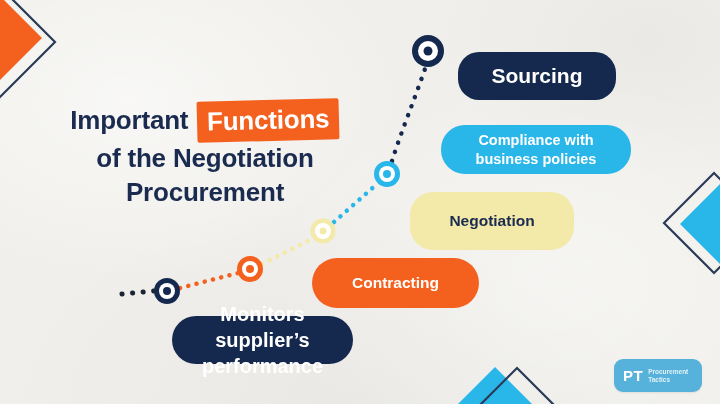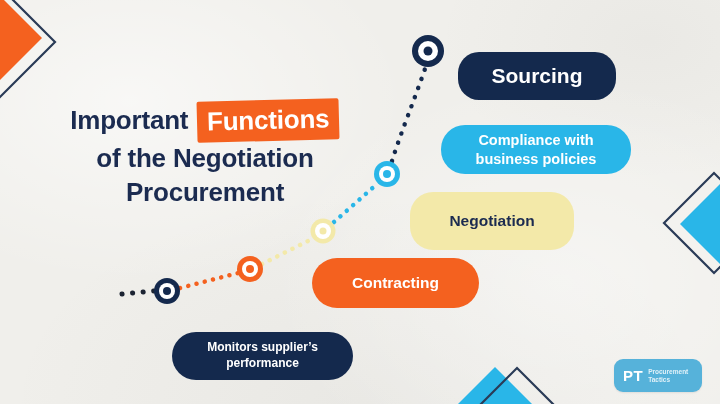--- a/index.html
+++ b/index.html
@@ -46,21 +46,21 @@
 
   
   .pill{
     position:absolute;display:flex;align-items:center;justify-content:center;
     text-align:center;font-weight:bold;color:#fff;
   }
   .p-sourcing{left:458px;top:52px;width:158px;height:48px;background:var(--c-navy);border-radius:21px;font-size:21px}
   .p-compliance{left:441px;top:125px;width:190px;height:49px;background:var(--c-cyan);border-radius:24px;font-size:14.5px;line-height:1.28;padding:0 22px}
   .p-negotiation{left:410px;top:192px;width:164px;height:58px;background:var(--c-paleYellow);border-radius:23px;font-size:15.5px;color:var(--c-titleText)}
   .p-contracting{left:312px;top:258px;width:167px;height:50px;background:var(--c-orange);border-radius:25px;font-size:15.5px}
-  .p-monitors{left:172px;top:332px;width:181px;height:48px;background:var(--c-navy);border-radius:24px;font-size:12px;line-height:1.3;padding:16px 14px}
+  .p-monitors{left:172px;top:316px;width:181px;height:48px;background:var(--c-navy);border-radius:24px;font-size:20px;line-height:1.3;padding:16px 14px}
 
   
   .logo{
     position:absolute;left:614px;top:359px;width:88px;height:33px;
     background:var(--c-logoBlue);border-radius:9px;
     display:flex;align-items:center;padding-left:9px;gap:5px;
     box-shadow:0 1px 2px rgba(0,0,0,.08);
   }
   .logo .abbr{color:#fff;font-weight:800;font-size:15px;letter-spacing:.5px}
   .logo .name{display:flex;flex-direction:column;justify-content:center;

